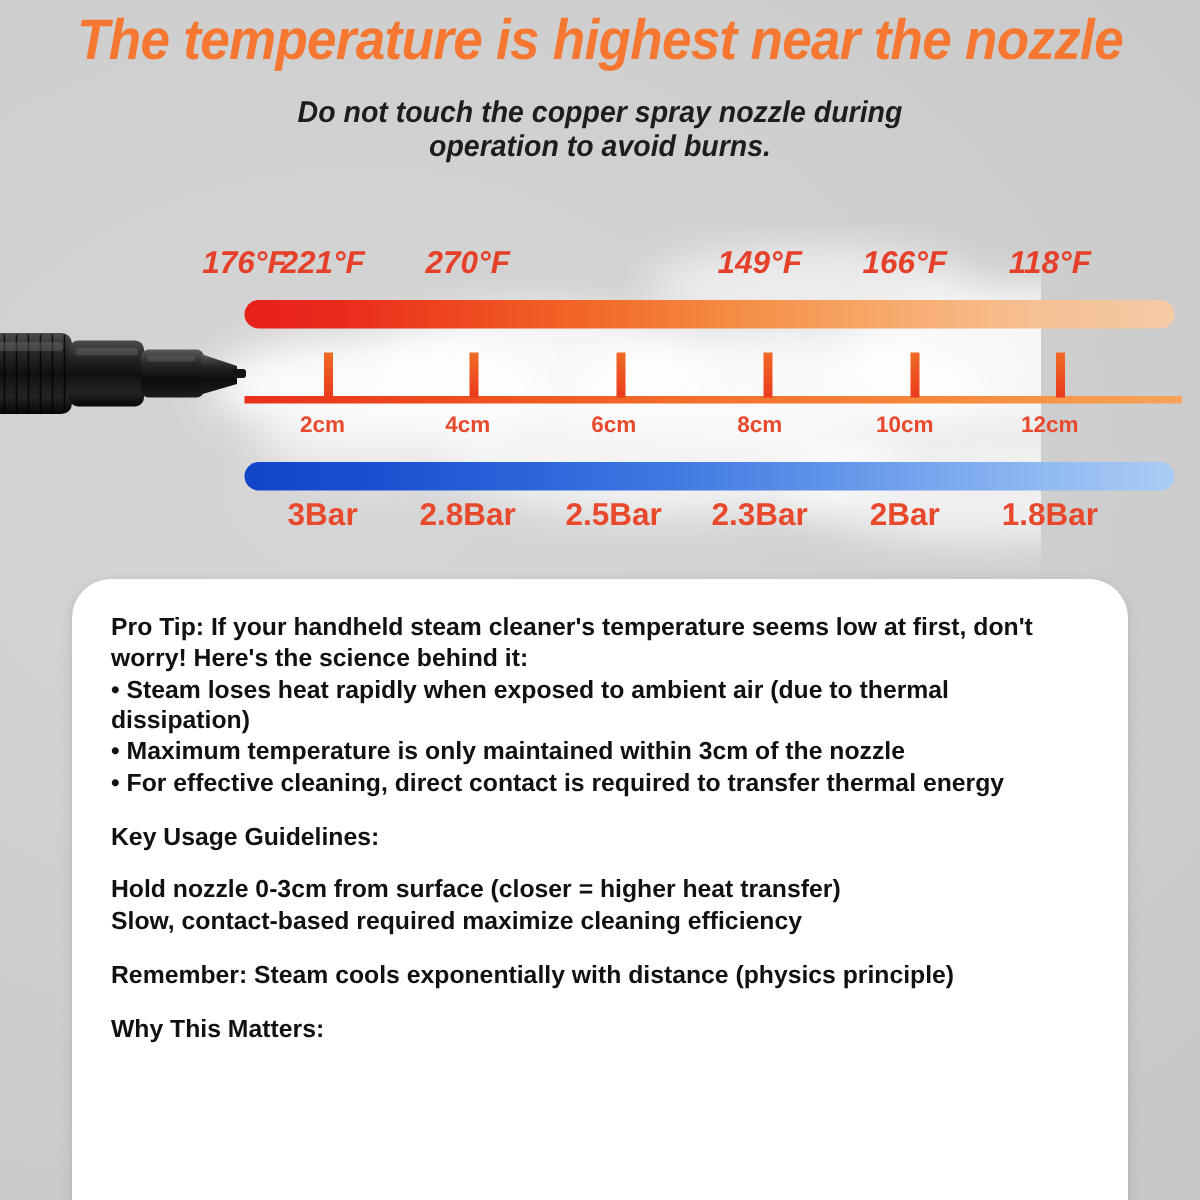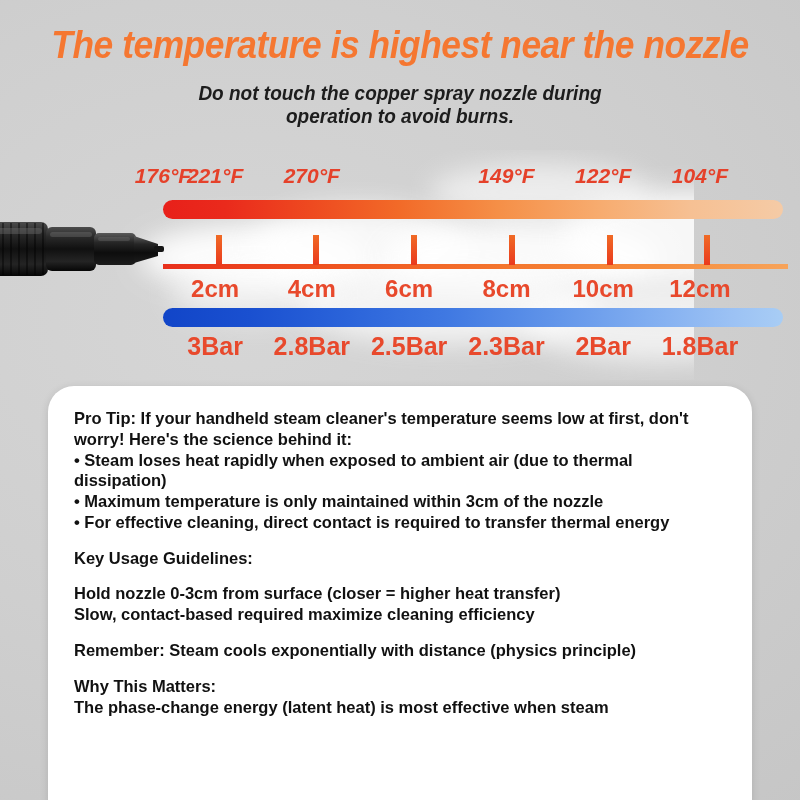--- a/index.html
+++ b/index.html
@@ -10,21 +10,21 @@
     overflow: hidden;
   }
 
   body {
     font-family: "Liberation Sans", sans-serif;
     background: radial-gradient(ellipse 120% 90% at 30% 40%, #d6d6d6 0%, #cfcfcf 45%, #c4c4c4 100%);
     position: relative;
   }
 
   
-  .header { text-align: center; padding-top: 26px; }
+  .header { text-align: center; padding-top: 8px; }
 
   .main-title {
     color: #f57731;
     font-weight: bold;
     font-style: italic;
     font-size: 38px;
     letter-spacing: -0.5px;
     line-height: 1.05;
     transform: scaleX(0.93);
     white-space: nowrap;
@@ -101,22 +101,22 @@
 
   .lbl {
     position: absolute;
     transform: translateX(-50%);
     white-space: nowrap;
     color: #e5412a;
     font-weight: bold;
     text-align: center;
   }
   .row-temp .lbl { font-size: 21px; font-style: italic; }
-  .row-dist .lbl { font-size: 24px; color: #e8492c; }
-  .row-bar  .lbl { font-size: 25px; color: #e8492c; }
+  .row-dist .lbl { font-size: 15px; color: #e8492c; }
+  .row-bar  .lbl { font-size: 21px; color: #e8492c; }
 
   
   .card {
     position: absolute;
     left: 48px; top: 386px;
     width: 704px; height: 440px;
     background: #ffffff;
     border-radius: 26px;
     box-shadow: 0 2px 8px rgba(0,0,0,0.13);
     padding: 22px 26px 0 26px;
@@ -189,22 +189,22 @@
     <rect x="112" y="29" width="32" height="4" rx="2" fill="#7a7a7a" opacity="0.3"></rect>
   </svg>
 
   <div class="bar bar-temp"></div>
 
   <div class="label-row row-temp">
     <div class="lbl" style="left:8.4%">221°F</div>
     <div class="lbl" style="left:24.0%">270°F</div>
     <div class="lbl" style="left" :="">176°F</div>
     <div class="lbl" style="left:55.4%">149°F</div>
-    <div class="lbl" style="left:71.0%">122°F</div>
-    <div class="lbl" style="left:86.6%">104°F</div>
+    <div class="lbl" style="left:71.0%">166°F</div>
+    <div class="lbl" style="left:86.6%">118°F</div>
   </div>
 
   <div class="axis">
     <div class="axis-line"></div>
     <div class="tick" style="left:8.4%"></div>
     <div class="tick" style="left:24.0%"></div>
     <div class="tick" style="left:39.7%"></div>
     <div class="tick" style="left:55.4%"></div>
     <div class="tick" style="left:71.0%"></div>
     <div class="tick" style="left:86.6%"></div>
@@ -238,14 +238,13 @@
   <p>• For effective cleaning, direct contact is required to transfer thermal energy</p>
   <div class="gap"></div>
   <p>Key Usage Guidelines:</p>
   <div class="gap"></div>
   <p>Hold nozzle 0-3cm from surface (closer = higher heat transfer)</p>
   <p>Slow, contact-based required maximize cleaning efficiency</p>
   <div class="gap"></div>
   <p>Remember: Steam cools exponentially with distance (physics principle)</p>
   <div class="gap"></div>
   <p>Why This Matters:</p>
-  <p>The phase-change energy (latent heat) is most effective when steam</p>
 </div>
 
 </body></html>

